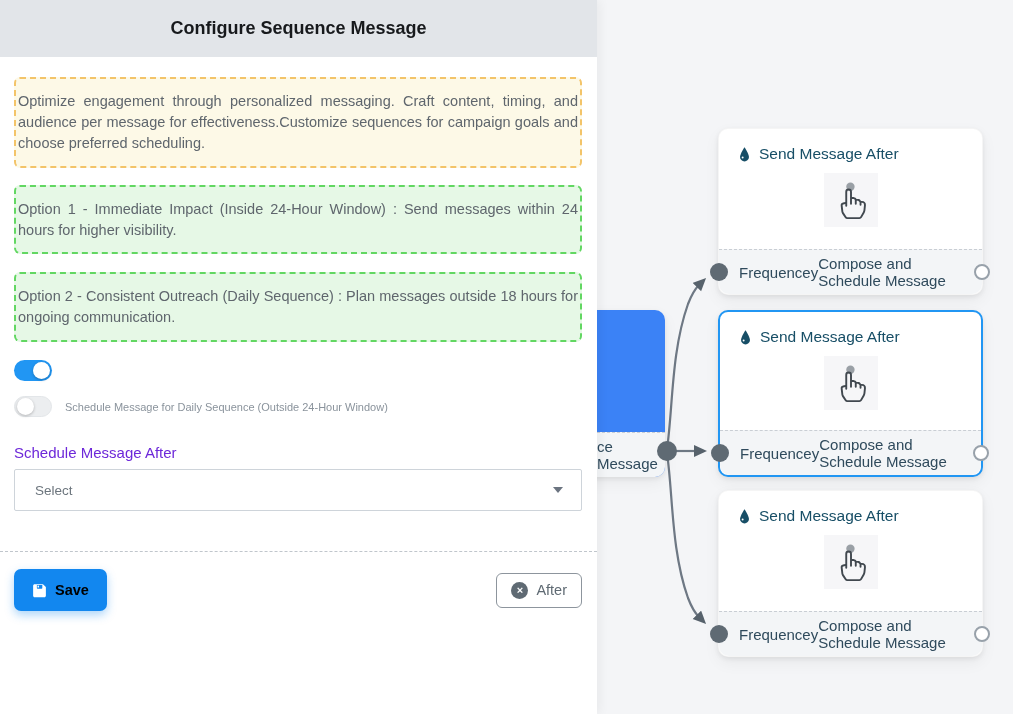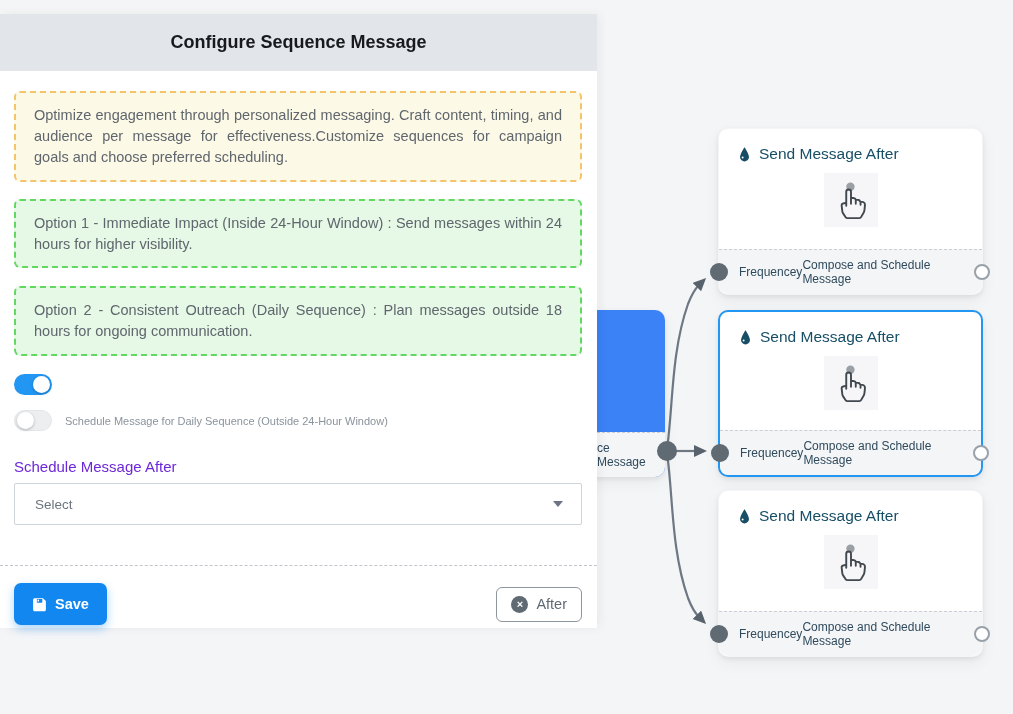--- a/index.html
+++ b/index.html
@@ -30,21 +30,21 @@
   .hand-box {
     width:54px; height:54px; margin:10px auto 0; background:#f6f6f8;
     display:flex; align-items:center; justify-content:center; cursor:pointer;
   }
   .node-footer {
     position:absolute; left:0; right:0; bottom:0; height:45px;
     background:#f3f5f7; border-top:1px dashed #c9ced4;
     border-radius:0 0 10px 10px;
     display:flex; align-items:center; justify-content:space-between;
     padding:0 16px 0 20px;
-    font-size:12px; color:#2f4a5c;
+    font-size:15px; color:#2f4a5c;
   }
   .handle-left {
     position:absolute; left:-9px; bottom:13px; width:18px; height:18px;
     border-radius:50%; background:#5f6a73; z-index:3; cursor:crosshair;
   }
   .handle-right {
     position:absolute; right:-8px; bottom:14px; width:16px; height:16px;
     border-radius:50%; background:#fff; border:2px solid #98a1aa; z-index:3; cursor:crosshair;
   }
 
@@ -54,32 +54,32 @@
     box-shadow:0 2px 5px rgba(0,0,0,0.07), 0 6px 16px rgba(0,0,0,0.05);
   }
   .partial-node .node-footer { padding-left:40px; border-radius:0 0 10px 10px; }
   .source-handle {
     position:absolute; left:657px; top:441px; width:20px; height:20px;
     border-radius:50%; background:#5f6a73; z-index:4; cursor:crosshair;
   }
 
   
   .panel {
-    position:absolute; left:0; top:14px; width:597px; height:614px;
+    position:absolute; left:0; top:0; width:597px; height:714px;
     background:#fff; z-index:10; box-shadow:3px 0 10px rgba(0,0,0,0.05);
   }
   .panel-header {
     height:57px; background:#e2e5e9;
     display:flex; align-items:center; justify-content:center;
   }
   .panel-title { font-size:18px; font-weight:700; color:#17191c; }
   .panel-body { padding:20px 15px 0 14px; }
 
   .alert {
-    border-radius:6px; padding:12px 18px;
+    border-radius:6px; padding:12px 2px;
     font-size:14.5px; line-height:1.44; text-align:justify; color:#5f666d;
   }
   .alert-warning { background:#fdf9e7; border:2px dashed #f3c469; margin-bottom:17px; }
   .alert-success { background:#e6f8e6; border:2px dashed #62d762; margin-bottom:18px; }
   .alert-success:last-of-type { margin-bottom:0; }
 
   .toggle-row { display:flex; align-items:center; gap:13px; margin-top:15px; }
   .toggle-row.first { margin-top:17px; }
   .switch { width:38px; height:21px; border-radius:12px; position:relative; flex:0 0 auto; cursor:pointer; }
   .switch.on  { background:#2196f3; }
@@ -104,21 +104,21 @@
     width:0; height:0;
     border-left:5px solid transparent; border-right:5px solid transparent;
     border-top:6px solid #6b7480;
   }
 
   .divider { margin:40px -15px 0 -14px; border-top:1.5px dashed #c0c6cc; }
   .panel-footer { display:flex; justify-content:space-between; align-items:center; margin-top:17px; }
 
   .btn { display:flex; align-items:center; gap:8px; border-radius:7px; cursor:pointer; border:none; }
   .btn-save {
-    height:42px; padding:0 18px; background:#1287ef; color:#ffffff;
+    height:42px; padding:0 18px; background:#1287ef; color:#000000;
     font-weight:700; font-size:14.5px;
     box-shadow:0 4px 10px rgba(18,135,239,0.35);
   }
   .btn-close {
     height:35px; padding:0 14px; background:#fff; border:1px solid #8d959d;
     border-radius:6px; color:#5f6a73; font-size:14.5px;
   }
   .close-ic {
     width:17px; height:17px; border-radius:50%; background:#5f6a73; color:#fff;
     display:flex; align-items:center; justify-content:center;

